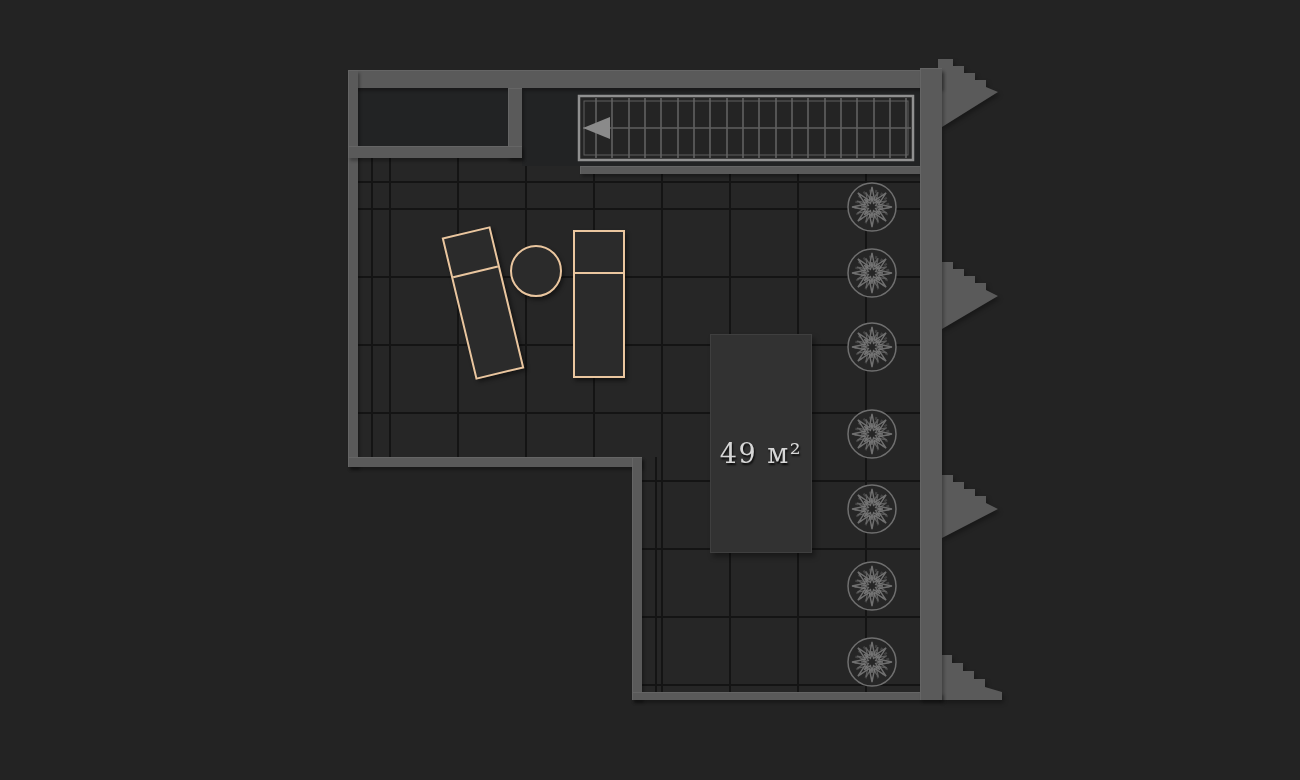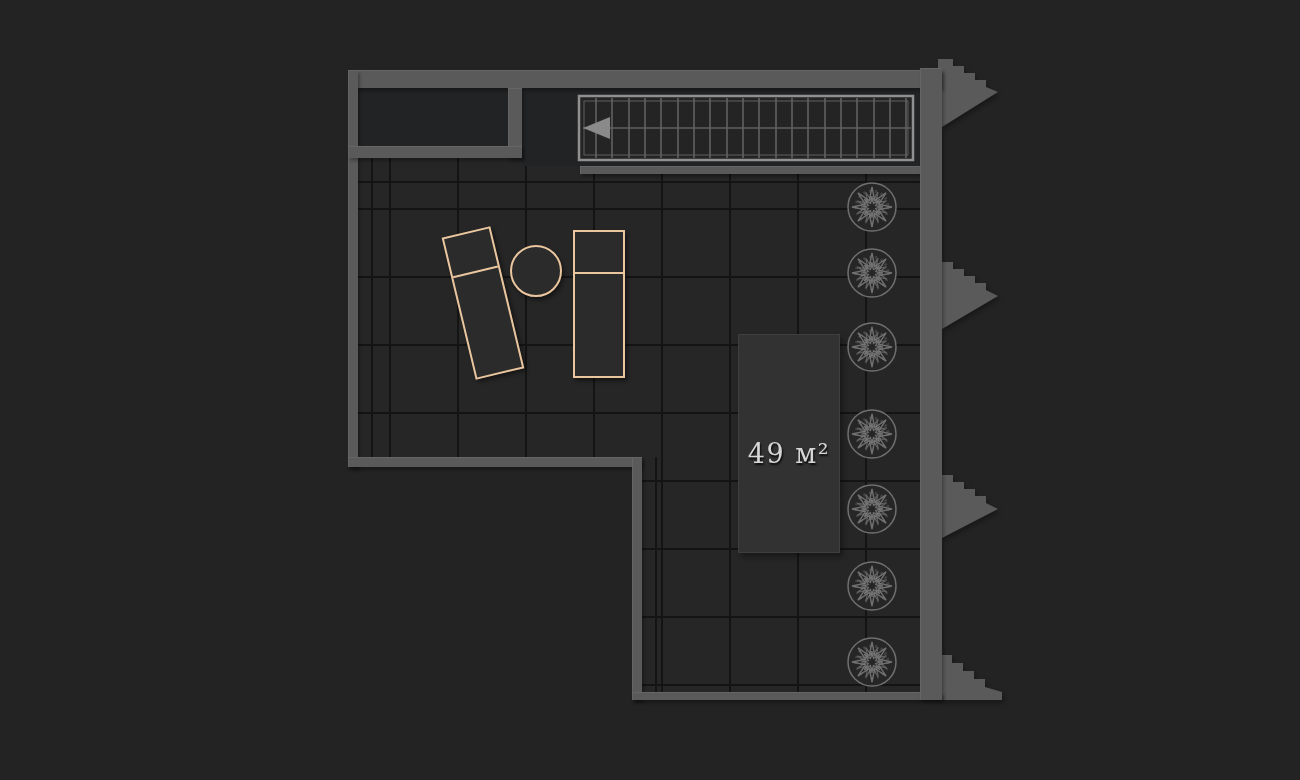--- a/index.html
+++ b/index.html
@@ -1,19 +1,19 @@
 <!DOCTYPE html>
 <html><head>
 <meta charset="utf-8">
 <title>Terrace floor plan</title>
 <style>
   html,body{margin:0;padding:0;background:#232323;}
   #canvas{position:relative;width:1300px;height:780px;background:#232323;overflow:hidden;
           font-family:"DejaVu Serif","Liberation Serif",serif;}
-  .abs{position:absolute;margin-left:28px;}
+  .abs{position:absolute;}
   
   .floor{position:absolute;background-color:#262626;
          background-image:
            repeating-linear-gradient(to right,#141414 0 2px,transparent 2px 68px),
            repeating-linear-gradient(to bottom,#141414 0 2px,transparent 2px 68px);}
   #floor-a{left:358px;top:158px;width:562px;height:299px;background-position:31px 0,0 50px;}
   #floor-b{left:642px;top:457px;width:278px;height:235px;background-position:19px 0,0 23px;}
   
   .void{position:absolute;background:#222324;}
   #stair-void{left:522px;top:88px;width:398px;height:78px;}

